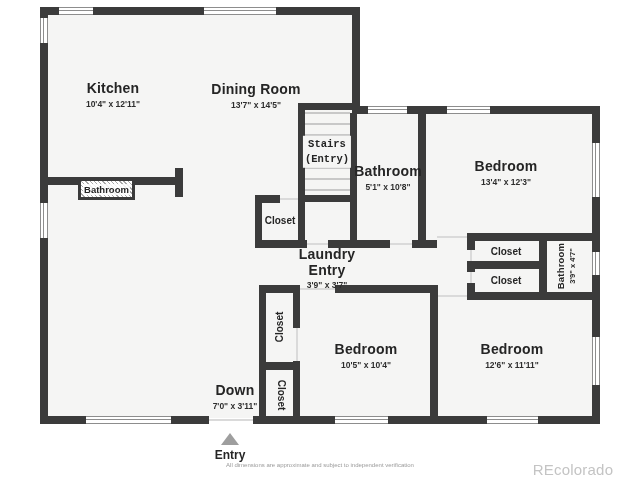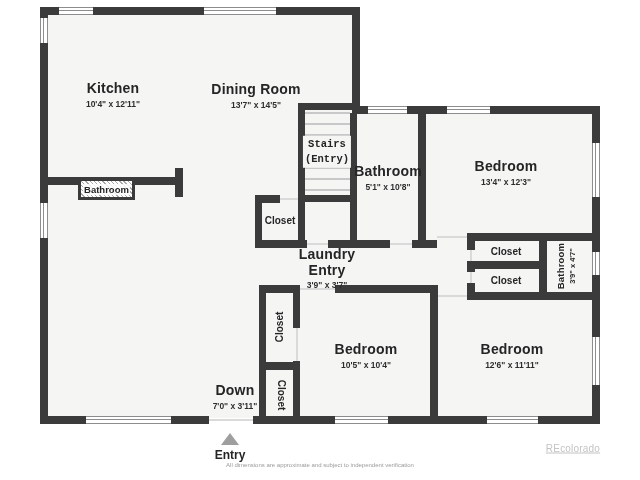--- a/index.html
+++ b/index.html
@@ -25,21 +25,21 @@
   .stairs-lbl{position:absolute;transform:translate(-50%,-50%);text-align:center;font-size:10.5px;font-weight:bold;
               color:#252525;background:#f5f5f4;padding:1px 2px;line-height:1.45;white-space:nowrap;}
   .fireplace{position:absolute;left:78px;top:178px;width:57px;height:22px;box-sizing:border-box;
              border:3px solid #3b3b3b;background:repeating-linear-gradient(45deg,#ffffff 0 2px,#a8a8a8 2px 3px);
              display:flex;align-items:center;justify-content:center;}
   .fireplace span{font-size:9.5px;font-weight:bold;color:#252525;background:rgba(255,255,255,.85);padding:0 1px;white-space:nowrap;}
   .entry-arrow{position:absolute;left:230px;top:433px;transform:translateX(-50%);width:0;height:0;
                border-left:9px solid transparent;border-right:9px solid transparent;border-bottom:12px solid #9e9e9e;}
   .entry-lbl{position:absolute;left:230px;top:455px;transform:translate(-50%,-50%);font-size:12px;font-weight:bold;color:#252525;}
   .disclaimer{position:absolute;left:320px;top:465px;transform:translate(-50%,-50%);font-size:6px;color:#9a9a9a;white-space:nowrap;}
-  .brand{position:absolute;left:573px;top:448px;transform:translate(-50%,-50%);font-size:10px;color:#c4c4c4;letter-spacing:.2px;text-decoration:underline;}
+  .brand{position:absolute;left:573px;top:469px;transform:translate(-50%,-50%);font-size:15px;color:#c4c4c4;letter-spacing:.2px;}
 </style>
 </head>
 <body>
 
 <div class="canvas">
 
   <div class="floor" style="left:43px;top:10px;width:314px;height:408px;"></div>
   <div class="floor" style="left:357px;top:110px;width:240px;height:308px;"></div>
 
   <div class="wall" style="left:40px;top:7px;width:19px;height:8px;"></div>

